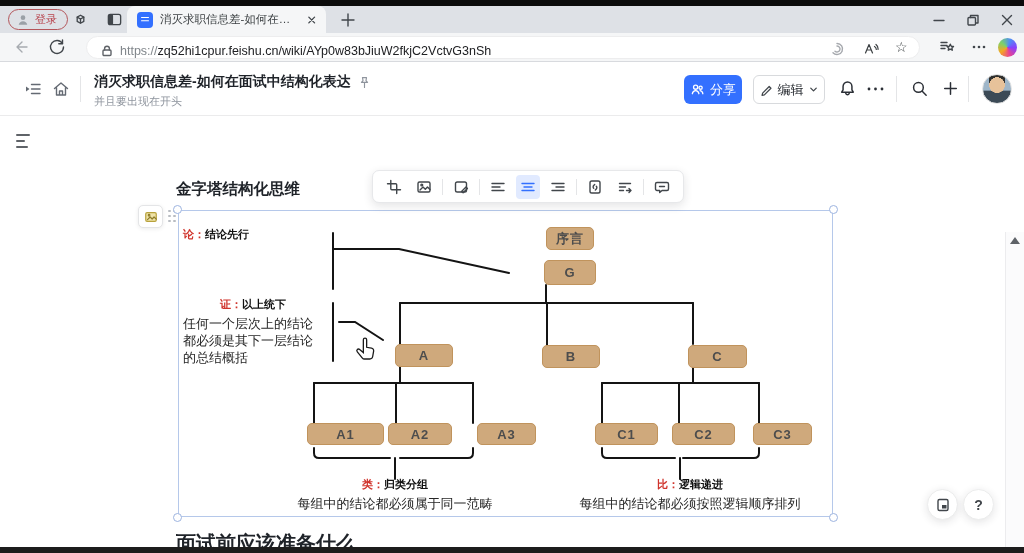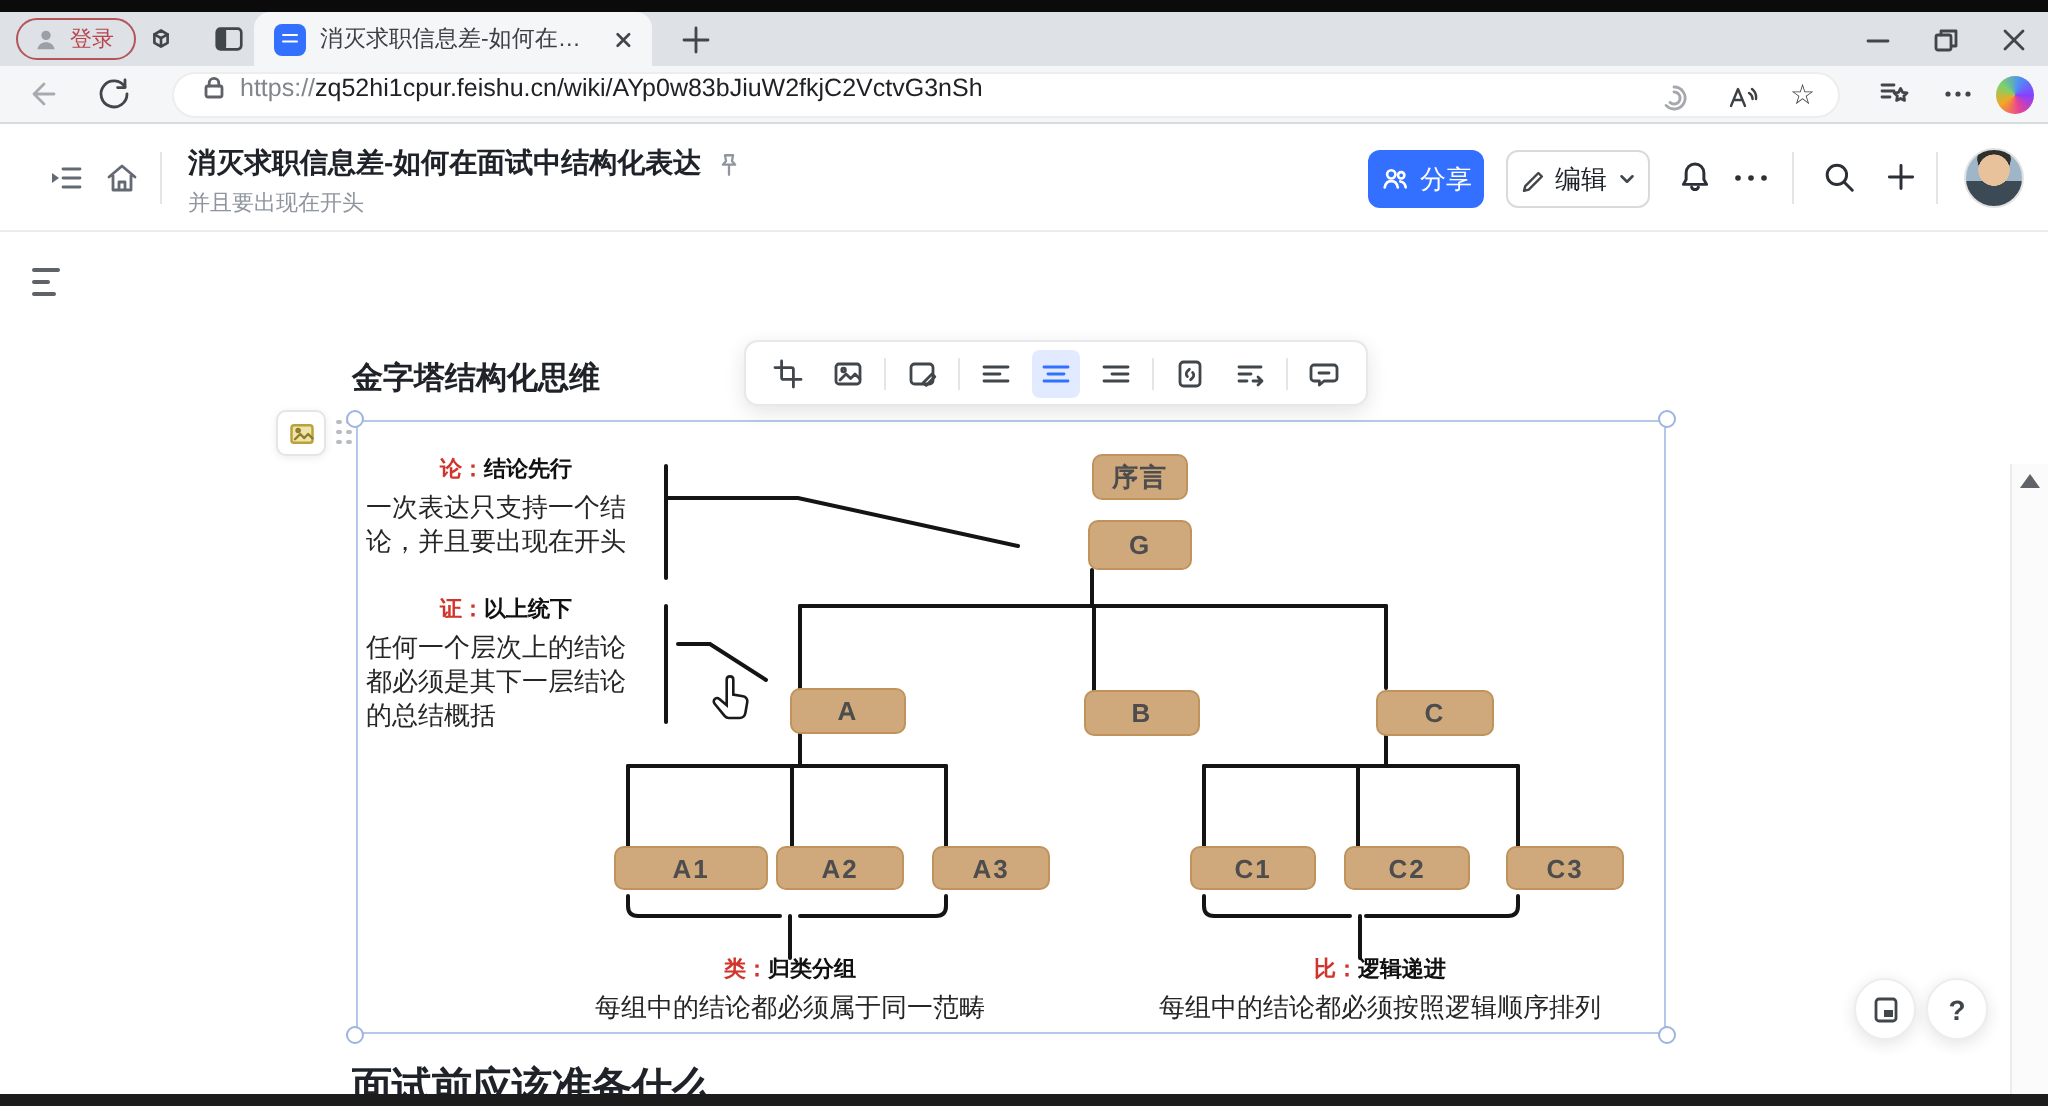--- a/index.html
+++ b/index.html
@@ -19,21 +19,21 @@
   #tab { left:127px; top:0; width:199px; height:27px; background:#f5f6f7; border-radius:8px 8px 0 0; display:flex; align-items:center; padding:0 8px 0 10px; gap:7px; }
   #tab-title { font-size:11.5px; color:#3c4043; white-space:nowrap; overflow:hidden; text-overflow:ellipsis; width:144px; }
   #favicon { width:16px; height:16px; border-radius:4px; background:#3370ff; flex:none; position:relative; }
   #favicon::before { content:""; position:absolute; left:4px; top:5px; width:8px; height:1.6px; background:#fff; box-shadow:0 3.2px 0 #fff; border-radius:1px; }
   #new-tab { left:338px; top:4px; width:20px; height:20px; }
   #win-controls { right:0; top:0; height:27px; display:flex; }
   .win-btn { width:34px; height:27px; display:flex; align-items:center; justify-content:center; }
 
   
   #nav-bar { left:0; top:33px; width:1024px; height:29px; background:#f5f6f7; border-bottom:1px solid #d8dade; }
-  #url-pill { left:86px; top:3px; width:834px; height:23px; border-radius:12px; background:#fff; border:1px solid #ededee; display:flex; align-items:flex-start; }
+  #url-pill { left:86px; top:3px; width:834px; height:23px; border-radius:12px; background:#fff; border:1px solid #ededee; display:flex; align-items:flex-end; }
   #url-text { font-size:12.5px; color:#202124; margin-left:6px; white-space:nowrap; }
   #url-text .scheme { color:#80868b; }
   #copilot { width:19px; height:19px; border-radius:50%; background:conic-gradient(from 20deg,#4e8df6,#8a3ffc,#e84393,#f5a623,#7bd36a,#4e8df6); }
 
   
   #doc-header { left:0; top:62px; width:1024px; height:54px; background:#fff; border-bottom:1px solid #ebebec; z-index:5; }
   .vdiv { width:1px; height:26px; background:#e4e5e7; top:14px; }
   #doc-title { font-size:14px; font-weight:bold; color:#1f2329; white-space:nowrap; }
   #doc-saved { font-size:11px; color:#8f959e; margin-top:3px; }
   #share-btn { left:684px; top:13px; width:58px; height:29px; background:#3370ff; border-radius:6px; color:#fff; font-size:13px; display:flex; align-items:center; justify-content:center; gap:5px; }
@@ -332,28 +332,27 @@
       <path d="M423 237v5q0 5 5 5h68M580 237v5q0 5-5 5h-71M501 247v21"></path>
     </svg>
 
     <div class="node" style="left:343px;top:16px;width:48px;height:23px">序言</div>
     <div class="node" style="left:341px;top:49px;width:52px;height:25px">G</div>
     <div class="node" style="left:192px;top:133px;width:58px;height:23px">A</div>
     <div class="node" style="left:339px;top:134px;width:58px;height:23px">B</div>
     <div class="node" style="left:485px;top:134px;width:59px;height:23px">C</div>
     <div class="node" style="left:104px;top:212px;width:77px;height:22px">A1</div>
     <div class="node" style="left:185px;top:212px;width:64px;height:22px">A2</div>
-    <div class="node" style="left:263px;top:212px;width:59px;height:22px">A3</div>
+    <div class="node" style="left:274px;top:212px;width:59px;height:22px">A3</div>
     <div class="node" style="left:392px;top:212px;width:63px;height:22px">C1</div>
     <div class="node" style="left:469px;top:212px;width:63px;height:22px">C2</div>
     <div class="node" style="left:550px;top:212px;width:59px;height:22px">C3</div>
 
     <div class="ann" style="left:4px;top:16px">
       <div class="ann-title"><span class="red">论：</span><span>结论先行</span></div>
-      <div class="ann-desc" style="width:140px">一次表达只支持一个结论，并且要出现在开头</div>
     </div>
     <div class="ann" style="left:4px;top:86px">
       <div class="ann-title"><span class="red">证：</span><span>以上统下</span></div>
       <div class="ann-desc" style="width:140px">任何一个层次上的结论都必须是其下一层结论的总结概括</div>
     </div>
     <div class="ann center" style="left:66px;top:266px;width:300px">
       <div class="ann-title"><span class="red">类：</span><span>归类分组</span></div>
       <div class="ann-desc">每组中的结论都必须属于同一范畴</div>
     </div>
     <div class="ann center" style="left:361px;top:266px;width:300px">

